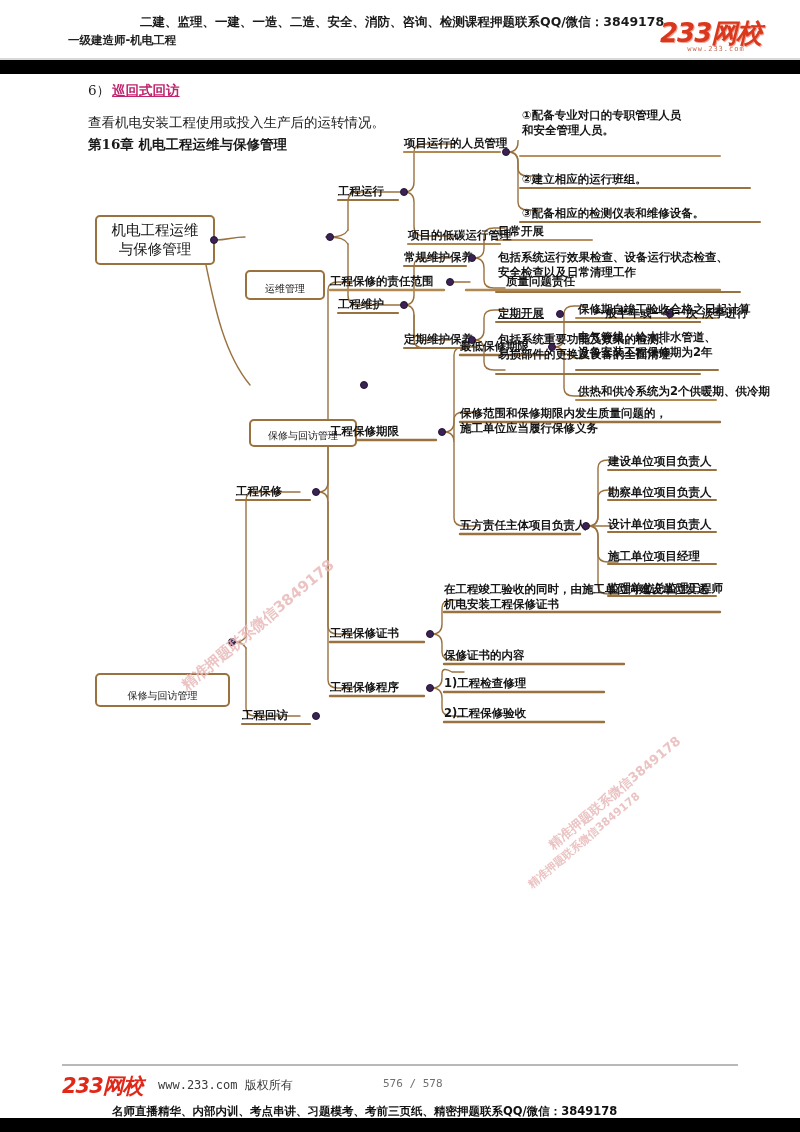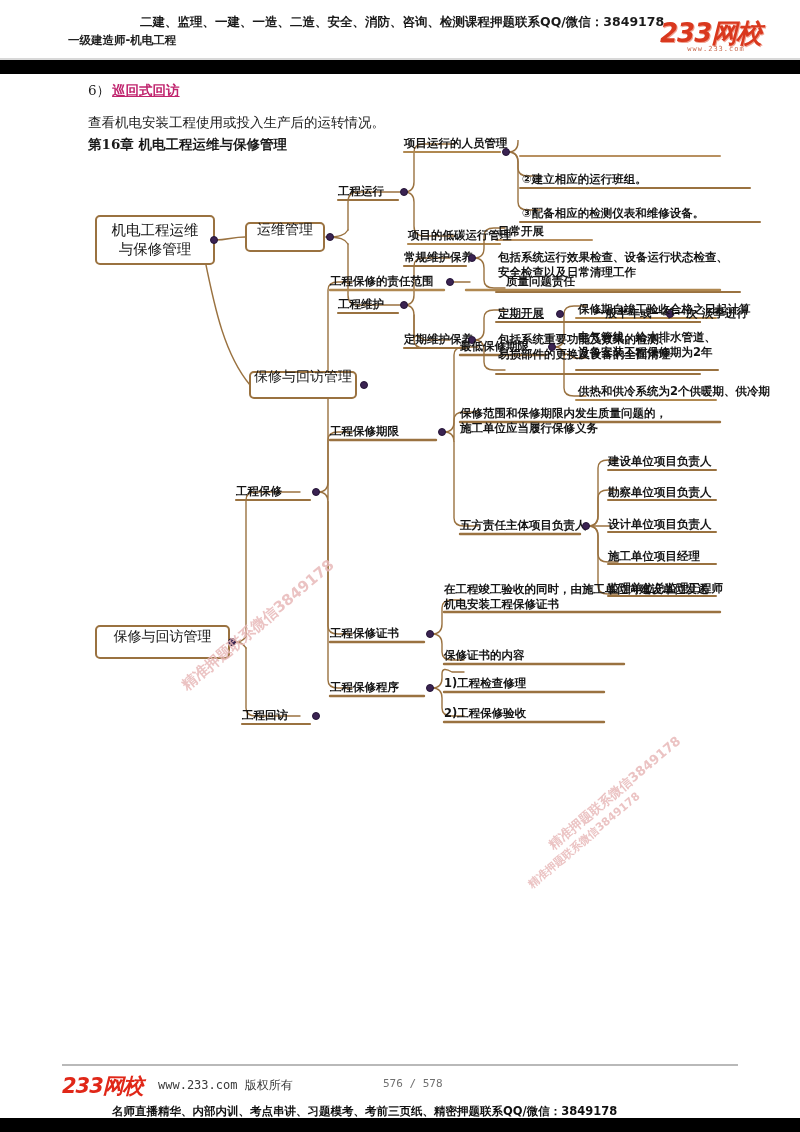--- a/index.html
+++ b/index.html
@@ -60,21 +60,21 @@
     font-family:"DejaVu Sans","Liberation Sans",sans-serif;
     color:#141414; white-space:nowrap;
   }
   
   .boxnode {
     border:2px solid #9a7240; border-radius:5px; background:#fff;
     font-weight:normal; display:flex; align-items:flex-end; justify-content:center;
     text-align:center;
   }
   .root-box { font-size:14.5px; line-height:19px; padding:4px 8px; white-space:normal; }
-  .lvl-box  { font-size:14px; padding:11px 10px; }
+  .lvl-box  { font-size:10px; padding:2px 10px;margin-top:48px; }
 
   
   .plain { font-size:11.5px; font-weight:bold; line-height:15px; }
   .plain.two { line-height:15px; white-space:normal; }
 
   .dot {
     position:absolute; width:8px; height:8px; border-radius:50%;
     background:#3a2352; border:1px solid #241436;
   }
 
@@ -258,20 +258,22 @@
 
     <div class="node plain" style="left:338px; top:44px;">工程运行</div>
     <div class="dot" style="left:400px; top:48px;"></div>
 
     <div class="node plain" style="left:338px; top:157px;">工程维护</div>
     <div class="dot" style="left:400px; top:161px;"></div>
 
     <div class="node plain" style="left:404px; top:-4px;">项目运行的人员管理</div>
     <div class="dot" style="left:502px; top:8px;"></div>
 
+    <div class="node plain two" style="left:522px; top:-32px; width:200px; white-space:pre-line;">①配备专业对口的专职管理人员
+和安全管理人员。</div>
     <div class="node plain" style="left:522px; top:32px;">②建立相应的运行班组。</div>
     <div class="node plain" style="left:522px; top:66px;">③配备相应的检测仪表和维修设备。</div>
 
     <div class="node plain" style="left:408px; top:88px;">项目的低碳运行管理</div>
 
     <div class="node plain" style="left:404px; top:110px;">常规维护保养</div>
     <div class="dot" style="left:468px; top:114px;"></div>
     <div class="node plain" style="left:498px; top:84px;">日常开展</div>
     <div class="node plain two" style="left:498px; top:110px; width:250px; white-space:pre-line;">包括系统运行效果检查、设备运行状态检查、
 安全检查以及日常清理工作</div>

